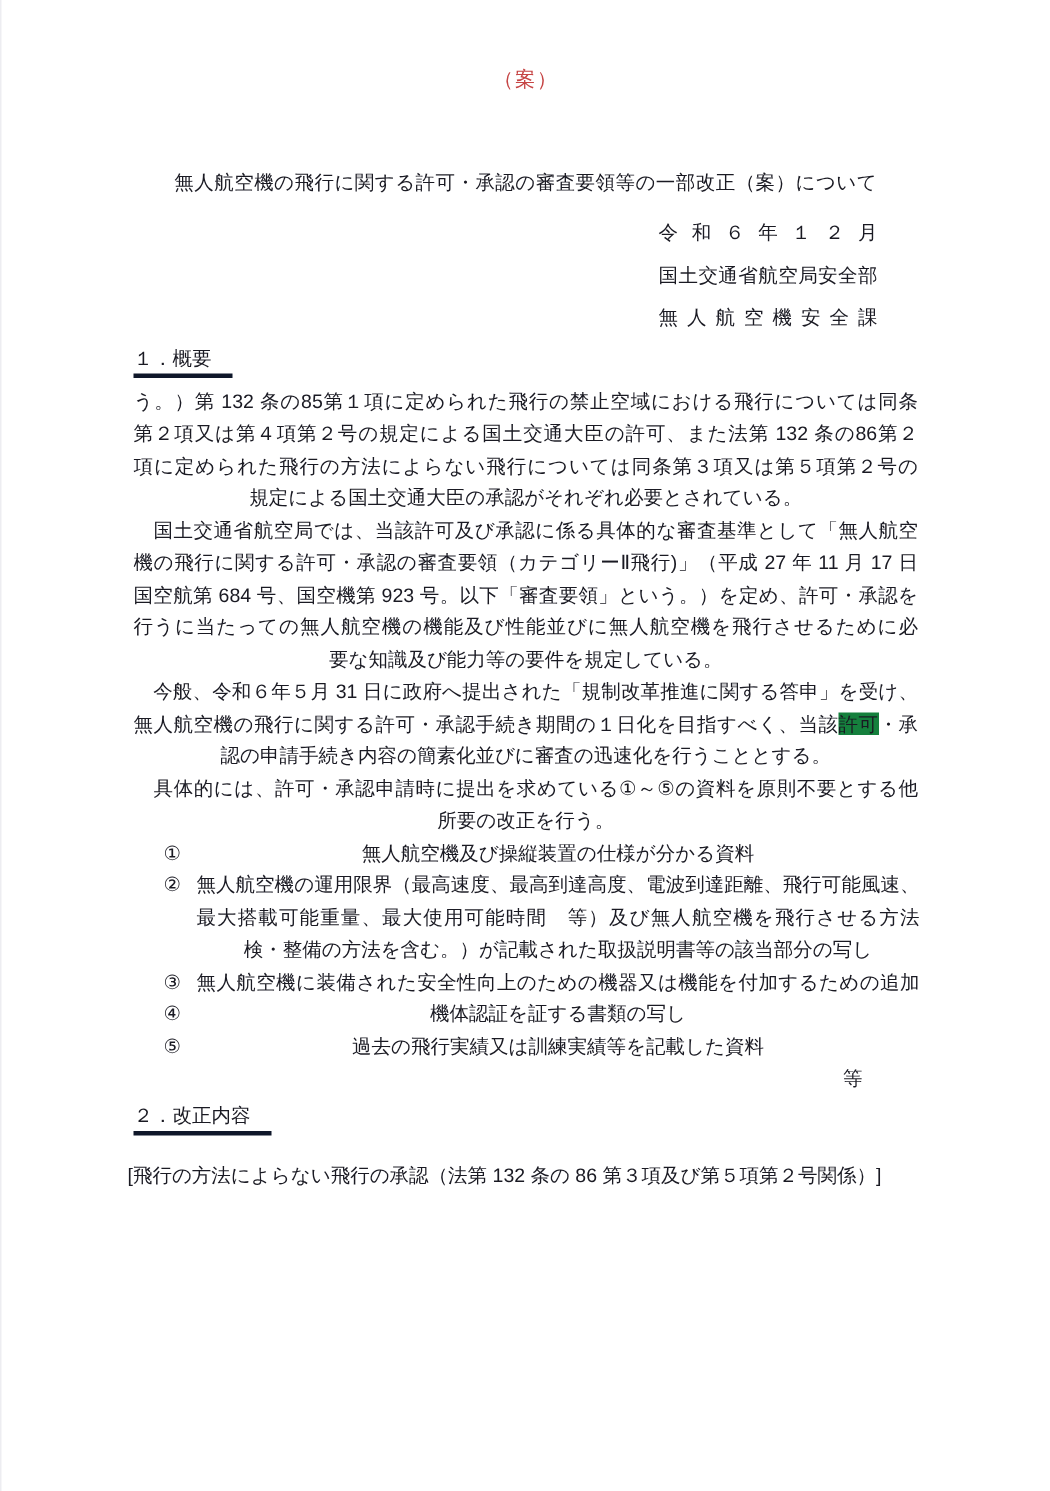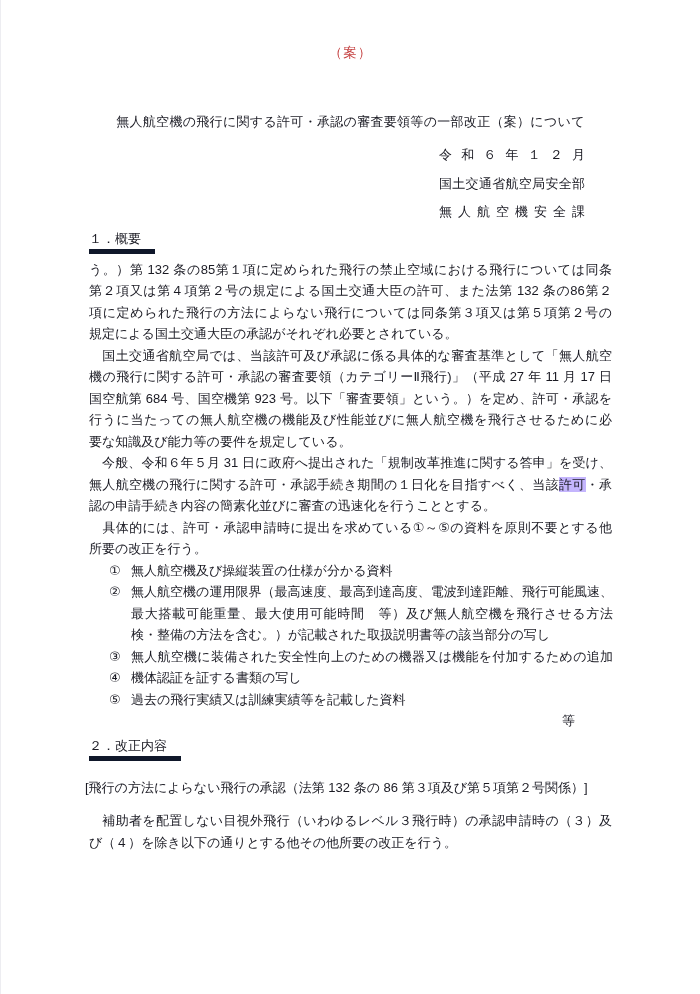--- a/index.html
+++ b/index.html
@@ -42,56 +42,56 @@
     text-align:justify;
     text-align-last:justify;
     white-space:nowrap;
   }
   .sec-heading {
     margin-top:3px;
     line-height:18px;
   }
   .sec-heading span {
     display:inline-block;
-    border-bottom:5px solid #0f172a;
+    border-bottom:3px solid #0f172a;
     padding-right:14px;
     padding-bottom:1px;
   }
   .stream { margin-top:5px; }
   .ln {
     line-height:21.5px;
     overflow:hidden;
     max-height:21.5px;
   }
   .fill {
     text-align:justify;
     text-align-last:justify;
     text-justify:inter-character;
   }
-  .end { text-align:left; }
+  .end { text-align:center; }
   .li { display:flex; margin-left:20px; }
   .li .num { width:22px; flex:0 0 22px; line-height:21.5px; }
   .li .itxt { width:482px; flex:0 0 482px; }
   .etc-line {
     line-height:21.5px;
     text-align:right;
     padding-right:37px;
   }
   .h2 { margin-top:5px; }
   .bracket {
     margin-left:-4px;
     margin-right:-8px;
     line-height:21.5px;
     white-space:nowrap;
     overflow:hidden;
   }
   .bracket.b1 { margin-top:12px; }
   .bracket.b2 { margin-top:16px; }
   .closing { margin-top:12px; }
-  .hl { background:#c4b5fd; }
+  .hl { background:#15803d; }
 </style>
 </head>
 <body>
 
 <div class="page">
   <div class="content">
 
     <div class="draft">（案）</div>
 
     <div class="title">無人航空機の飛行に関する許可・承認の審査要領等の一部改正（案）について</div>
@@ -156,20 +156,16 @@
         </div>
       </div>
 
       <div class="etc-line">等</div>
     </div>
 
     <div class="sec-heading h2"><span>２．改正内容</span></div>
 
     <div>
       <div class="bracket b2 ln">[飛行の方法によらない飛行の承認（法第 132 条の 86 第３項及び第５項第２号関係）]</div>
-      <div class="closing">
-        <div class="ln fill">　補助者を配置しない目視外飛行（いわゆるレベル３飛行時）の承認申請時の（３）及</div>
-        <div class="ln end">び（４）を除き以下の通りとする他その他所要の改正を行う。</div>
-      </div>
     </div>
 
   </div>
 </div>
 
 </body></html>

